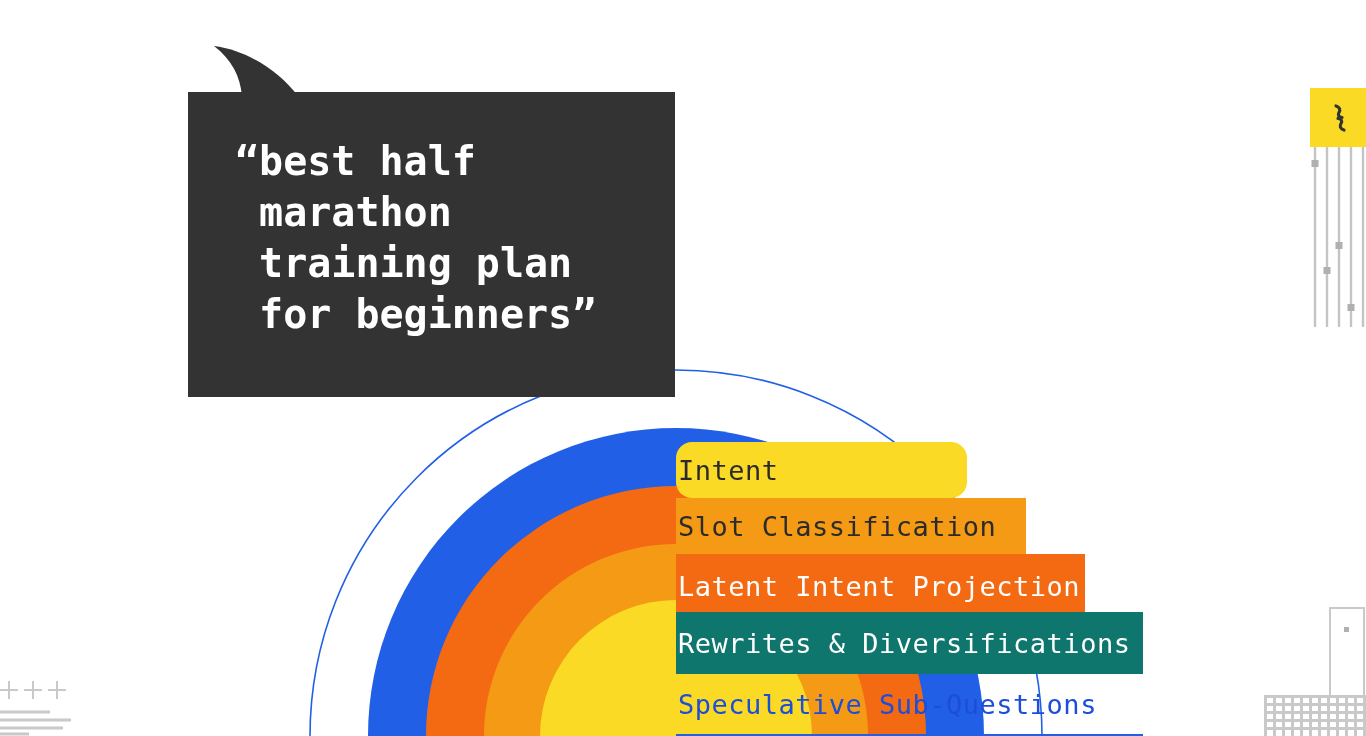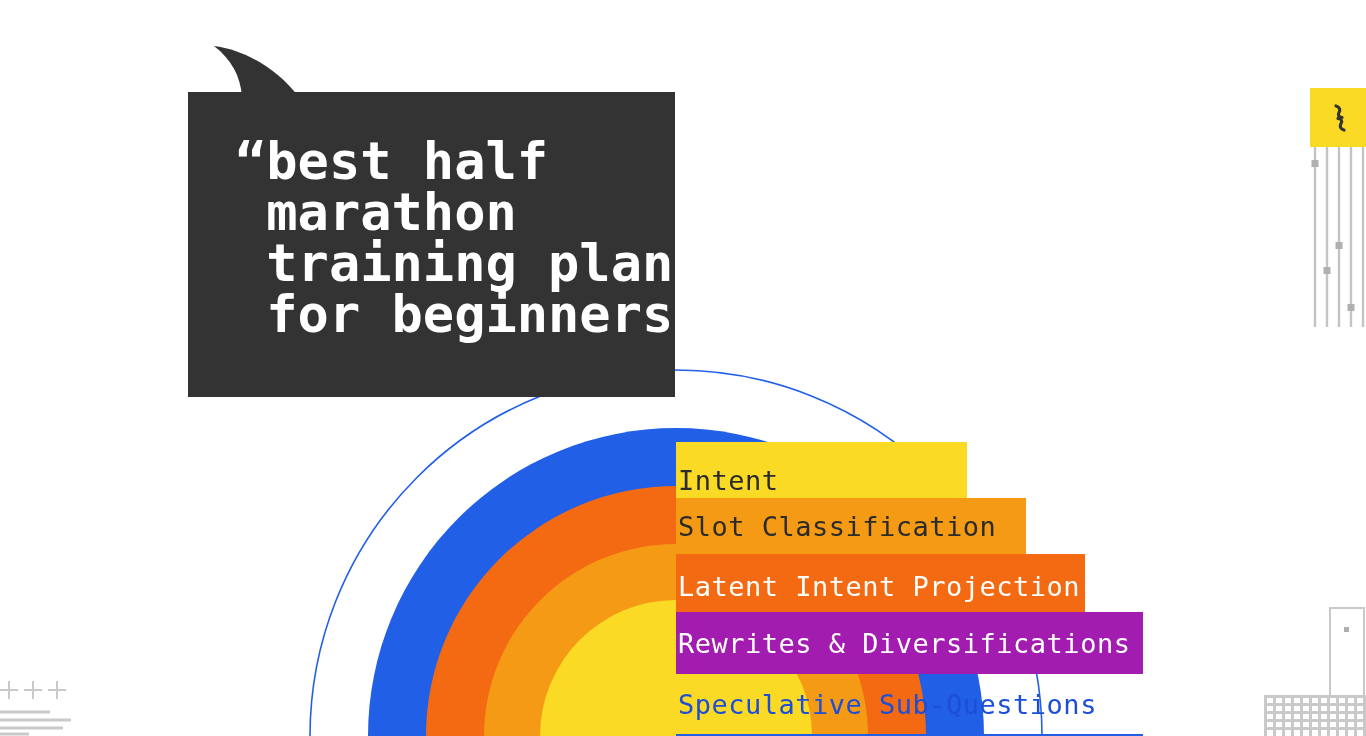--- a/index.html
+++ b/index.html
@@ -46,21 +46,21 @@
     z-index: 39;
   }
   #bubble-text {
     position: absolute;
     left: 235px;
     top: 136px;
     width: 430px;
     z-index: 41;
     color: #ffffff;
     font-family: "DejaVu Sans Mono", monospace;
-    font-size: 52px;
+    font-size: 40px;
     font-weight: 700;
     line-height: 51px;
     letter-spacing: 0px;
     white-space: pre;
   }
 
   
   .label-bar {
     position: absolute;
     left: 676px;
@@ -73,36 +73,37 @@
     letter-spacing: 0.5px;
     white-space: pre;
     box-sizing: border-box;
   }
   .label-bar .lbl-text { padding-left: 2px; }
 
   #bar-intent {
     top: 442px; height: 56px; width: 291px;
     background: #fada24; color: #2b2b2b;
     line-height: 36px;
-    align-items: flex-end;
+    align-items: center;
     padding-top: 0px;
+    border-radius: 16px;
   }
   #bar-intent .lbl-text { display: block; }
 
   #bar-slot {
     top: 498px; height: 56px; width: 350px;
     background: #f59a14; color: #2b2b2b;
   }
   #bar-latent {
     top: 554px; height: 65px; width: 409px;
     background: #f46a13; color: #ffffff;
   }
   #bar-rewrites {
     top: 612px; height: 62px; width: 467px;
-    background: #a21caf; color: #ffffff;
+    background: #0f766e; color: #ffffff;
   }
   #bar-speculative {
     top: 674px; height: 60px; width: 467px;
     background: transparent; color: #1d4ed8;
   }
 
   
   #deco-right { position: absolute; left: 1300px; top: 88px; z-index: 20; }
   #yellow-card {
     position: absolute; left: 10px; top: 0;

